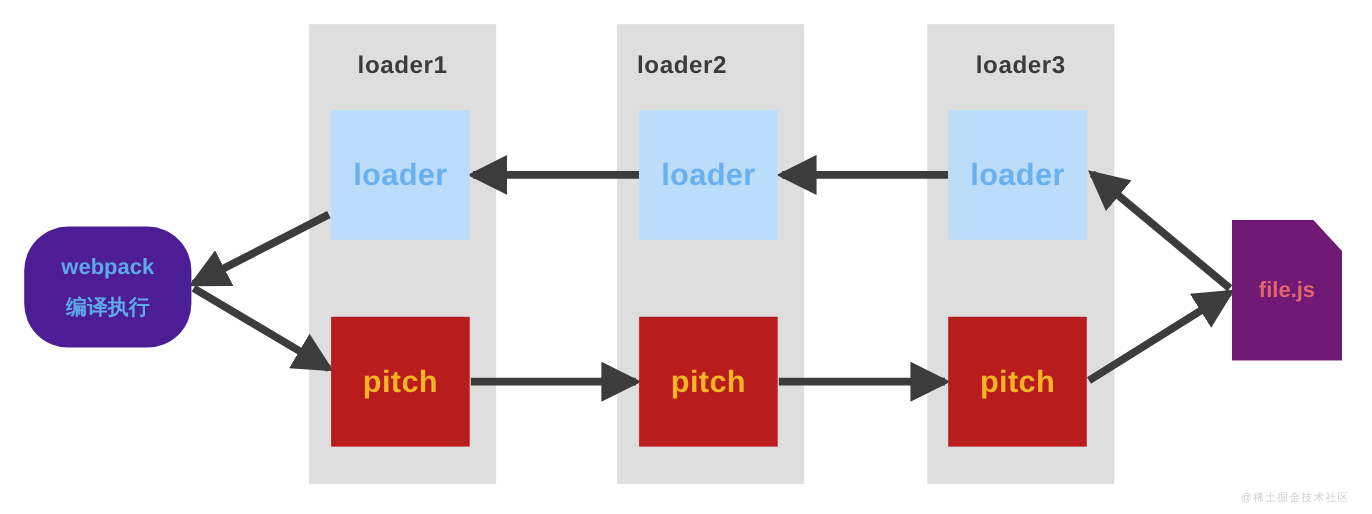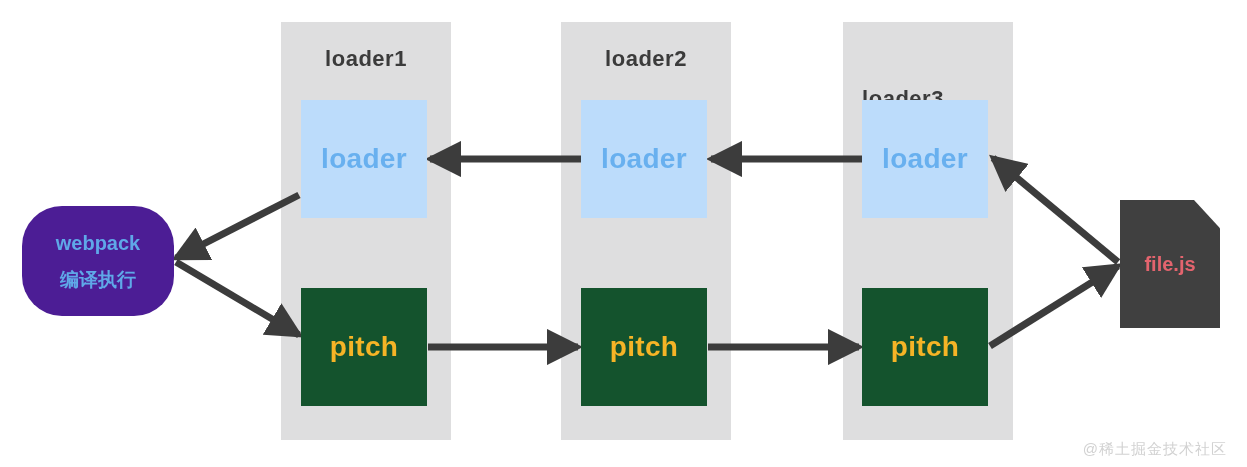--- a/index.html
+++ b/index.html
@@ -32,41 +32,41 @@
     position: absolute;
     top: 46px;
     width: 170px;
     text-align: center;
     font-size: 22px;
     font-weight: bold;
     color: #3b3b3b;
     letter-spacing: 0.5px;
   }
   #title-loader1 { left: 281px; }
-  #title-loader2 { left: 561px; }
-  #title-loader3 { left: 818px; margin-top: 40px; }
+  #title-loader2 { left: 535px; }
+  #title-loader3 { left: 843px; }
 
   .stage-box {
     position: absolute;
     width: 126px;
     height: 118px;
     display: flex;
     align-items: center;
     justify-content: center;
     font-size: 28px;
     font-weight: bold;
     letter-spacing: 0.3px;
   }
   .stage-box.loader {
     background: #bcdcfb;
     color: #68b0ef;
     top: 100px;
   }
   .stage-box.pitch {
-    background: #14532d;
+    background: #b91c1c;
     color: #f5b426;
     top: 288px;
   }
   #loader1-loader, #loader1-pitch { left: 301px; }
   #loader2-loader, #loader2-pitch { left: 581px; }
   #loader3-loader, #loader3-pitch { left: 862px; }
 
   #webpack-node {
     position: absolute;
     left: 22px;
@@ -85,21 +85,21 @@
     line-height: 1.25;
   }
   #webpack-node .line2 { font-size: 19px; margin-top: 12px; }
 
   #filejs-node {
     position: absolute;
     left: 1120px;
     top: 200px;
     width: 100px;
     height: 128px;
-    background: #404040;
+    background: #701a75;
     display: flex;
     align-items: center;
     justify-content: center;
     color: #e4646e;
     font-size: 20px;
     font-weight: bold;
     clip-path: polygon(0 0, 74% 0, 100% 22%, 100% 100%, 0 100%);
   }
 
   #arrows {
@@ -108,21 +108,21 @@
     top: 0;
     width: 1247px;
     height: 467px;
     pointer-events: none;
   }
 
   #watermark {
     position: absolute;
     right: 20px;
     bottom: 8px;
-    font-size: 15px;
+    font-size: 10px;
     color: #d2d2d2;
     letter-spacing: 1px;
   }
 </style>
 </head>
 <body>
 
 <div id="canvas">
 
   <div class="column" id="col-loader1"></div>

